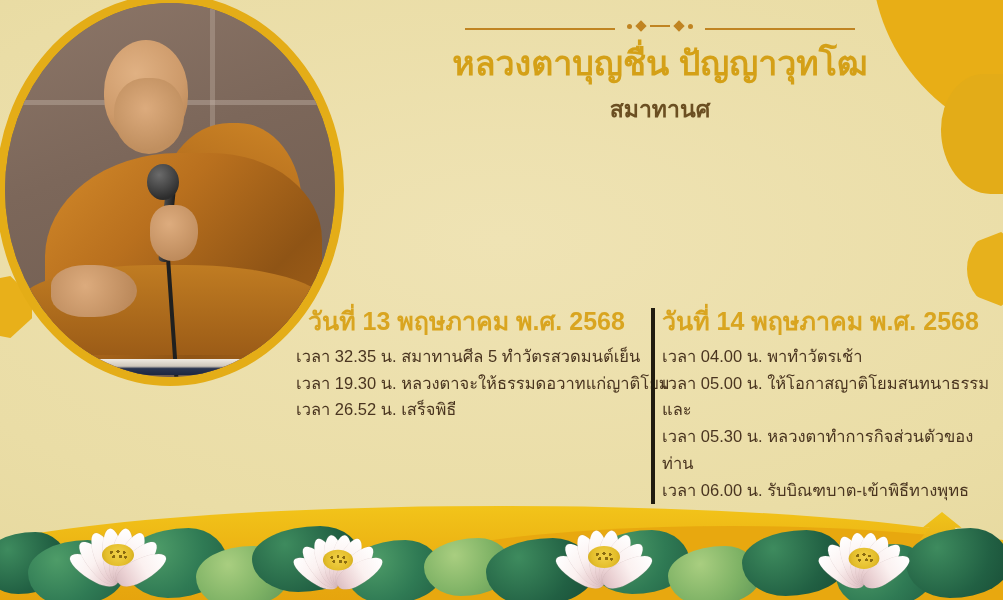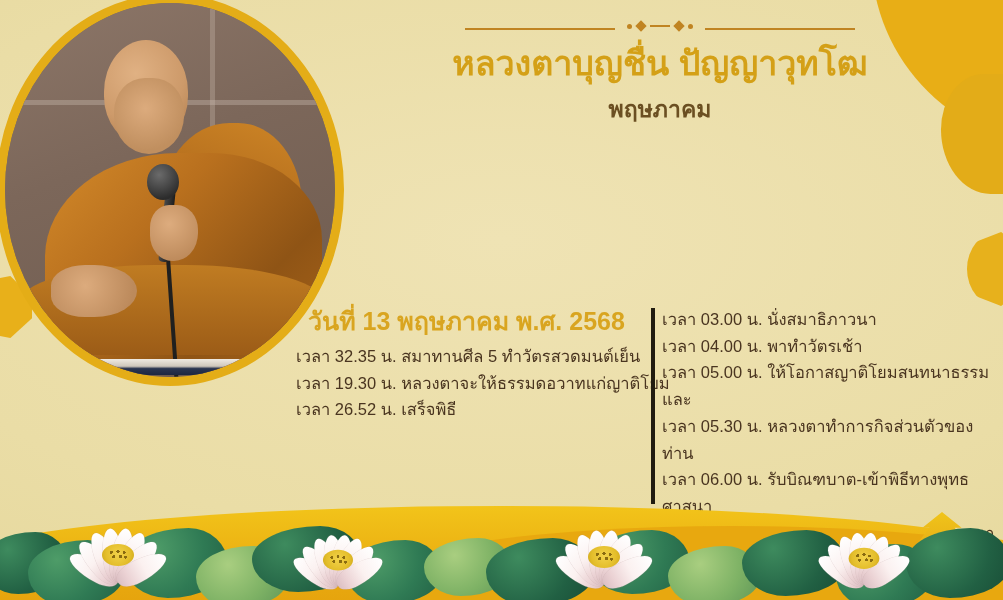--- a/index.html
+++ b/index.html
@@ -325,38 +325,38 @@
         <div class="dot"></div>
         <div class="dia"></div>
         <div class="dash"></div>
         <div class="dia"></div>
         <div class="dot"></div>
       </div>
       <div class="bar-r"></div>
     </div>
 
     <div class="monk-name">หลวงตาบุญชื่น ปัญญาวุทโฒ</div>
-    <div class="schedule-word">พฤษภาคม</div>
+    <div class="schedule-word">สมาทานศ</div>
   </div>
 
   <div class="schedule">
     <div class="col col-left">
       <div class="day-head">วันที่ 13 พฤษภาคม พ.ศ. 2568</div>
       <div>
         <div class="item">เวลา 32.35 น. สมาทานศีล 5 ทำวัตรสวดมนต์เย็น</div>
         <div class="item">เวลา 19.30 น. หลวงตาจะให้ธรรมดอวาทแก่ญาติโยม</div>
         <div class="item">เวลา 26.52 น. เสร็จพิธี</div>
       </div>
     </div>
 
     <div class="vdivider"></div>
 
     <div class="col col-right">
+      <div class="day-head">วันที่ 14 พฤษภาคม พ.ศ. 2568</div>
       <div>
-        <div class="item">เวลา 03.00 น. นั่งสมาธิภาวนา</div>
         <div class="item">เวลา 04.00 น. พาทำวัตรเช้า</div>
         <div class="item">
           <span>เวลา 05.00 น. ให้โอกาสญาติโยมสนทนาธรรมและ</span>
         </div>
         <div class="item">เวลา 05.30 น. หลวงตาทำการกิจส่วนตัวของท่าน</div>
         <div class="item">
           <span>เวลา 06.00 น. รับบิณฑบาต-เข้าพิธีทางพุทธศาสนา</span>
           <span class="cont">ไหว้พระรับศีลถวายทาน พิจารณา</span>
           
         </div>

